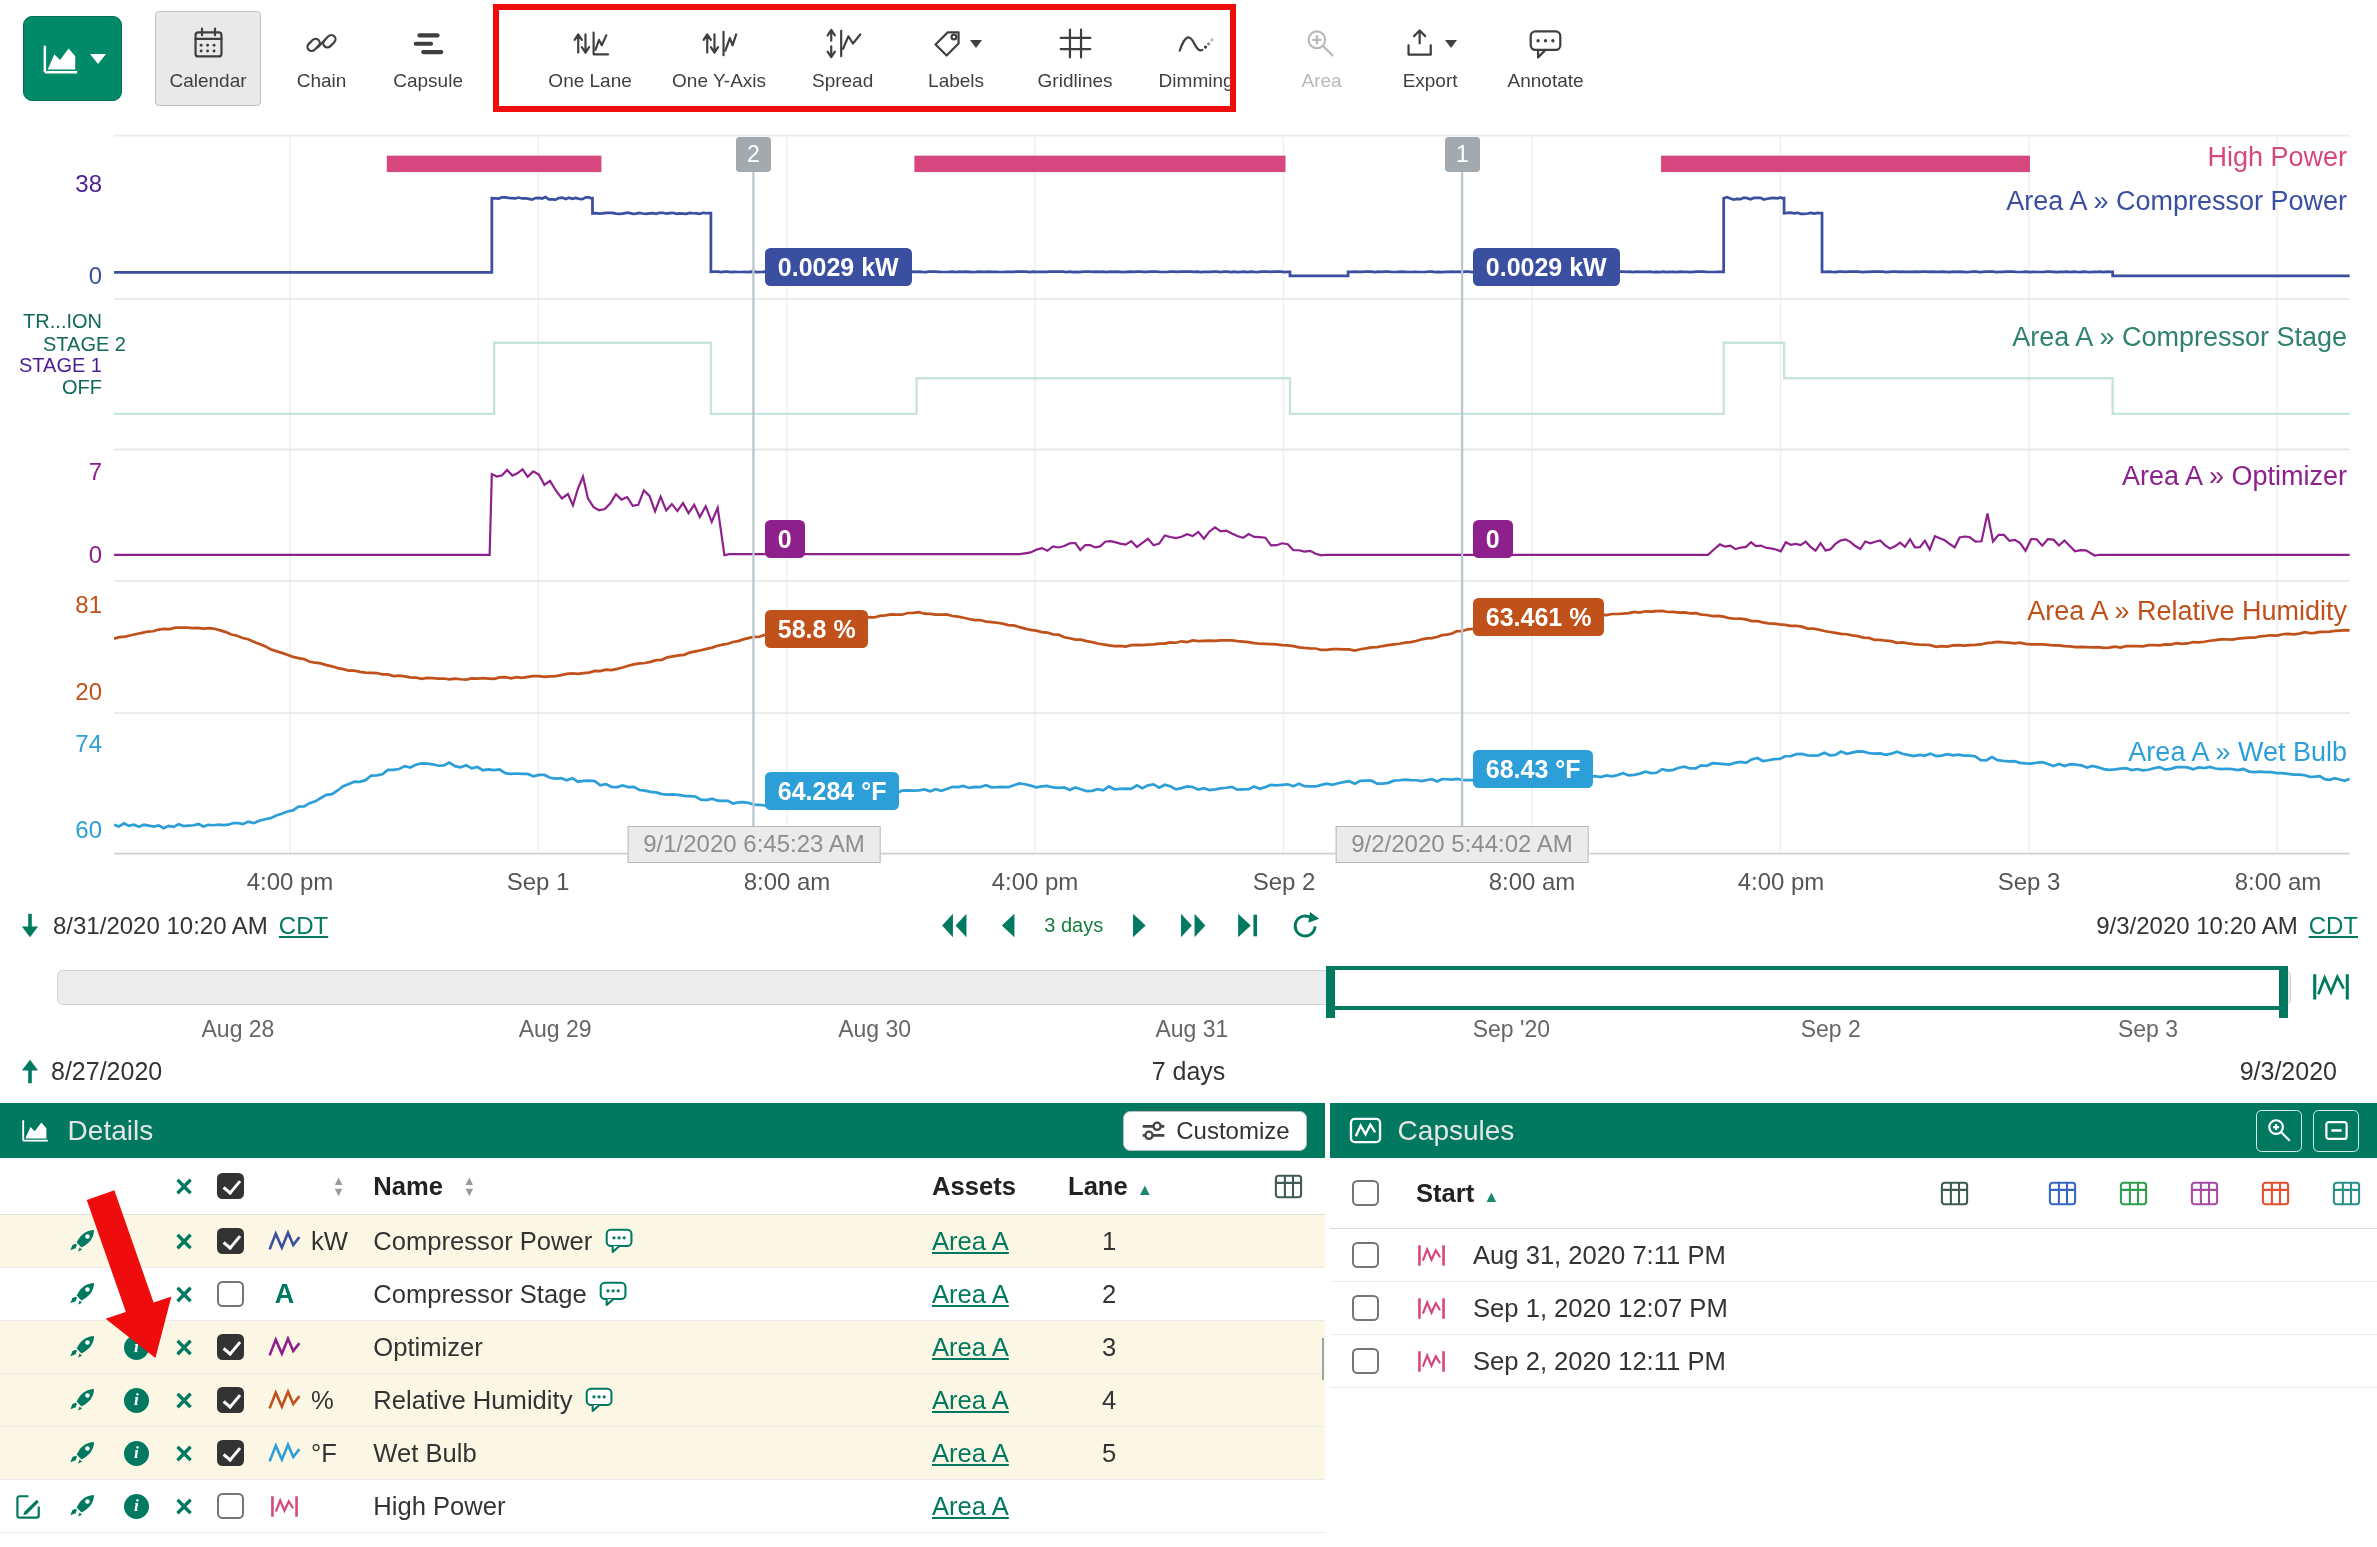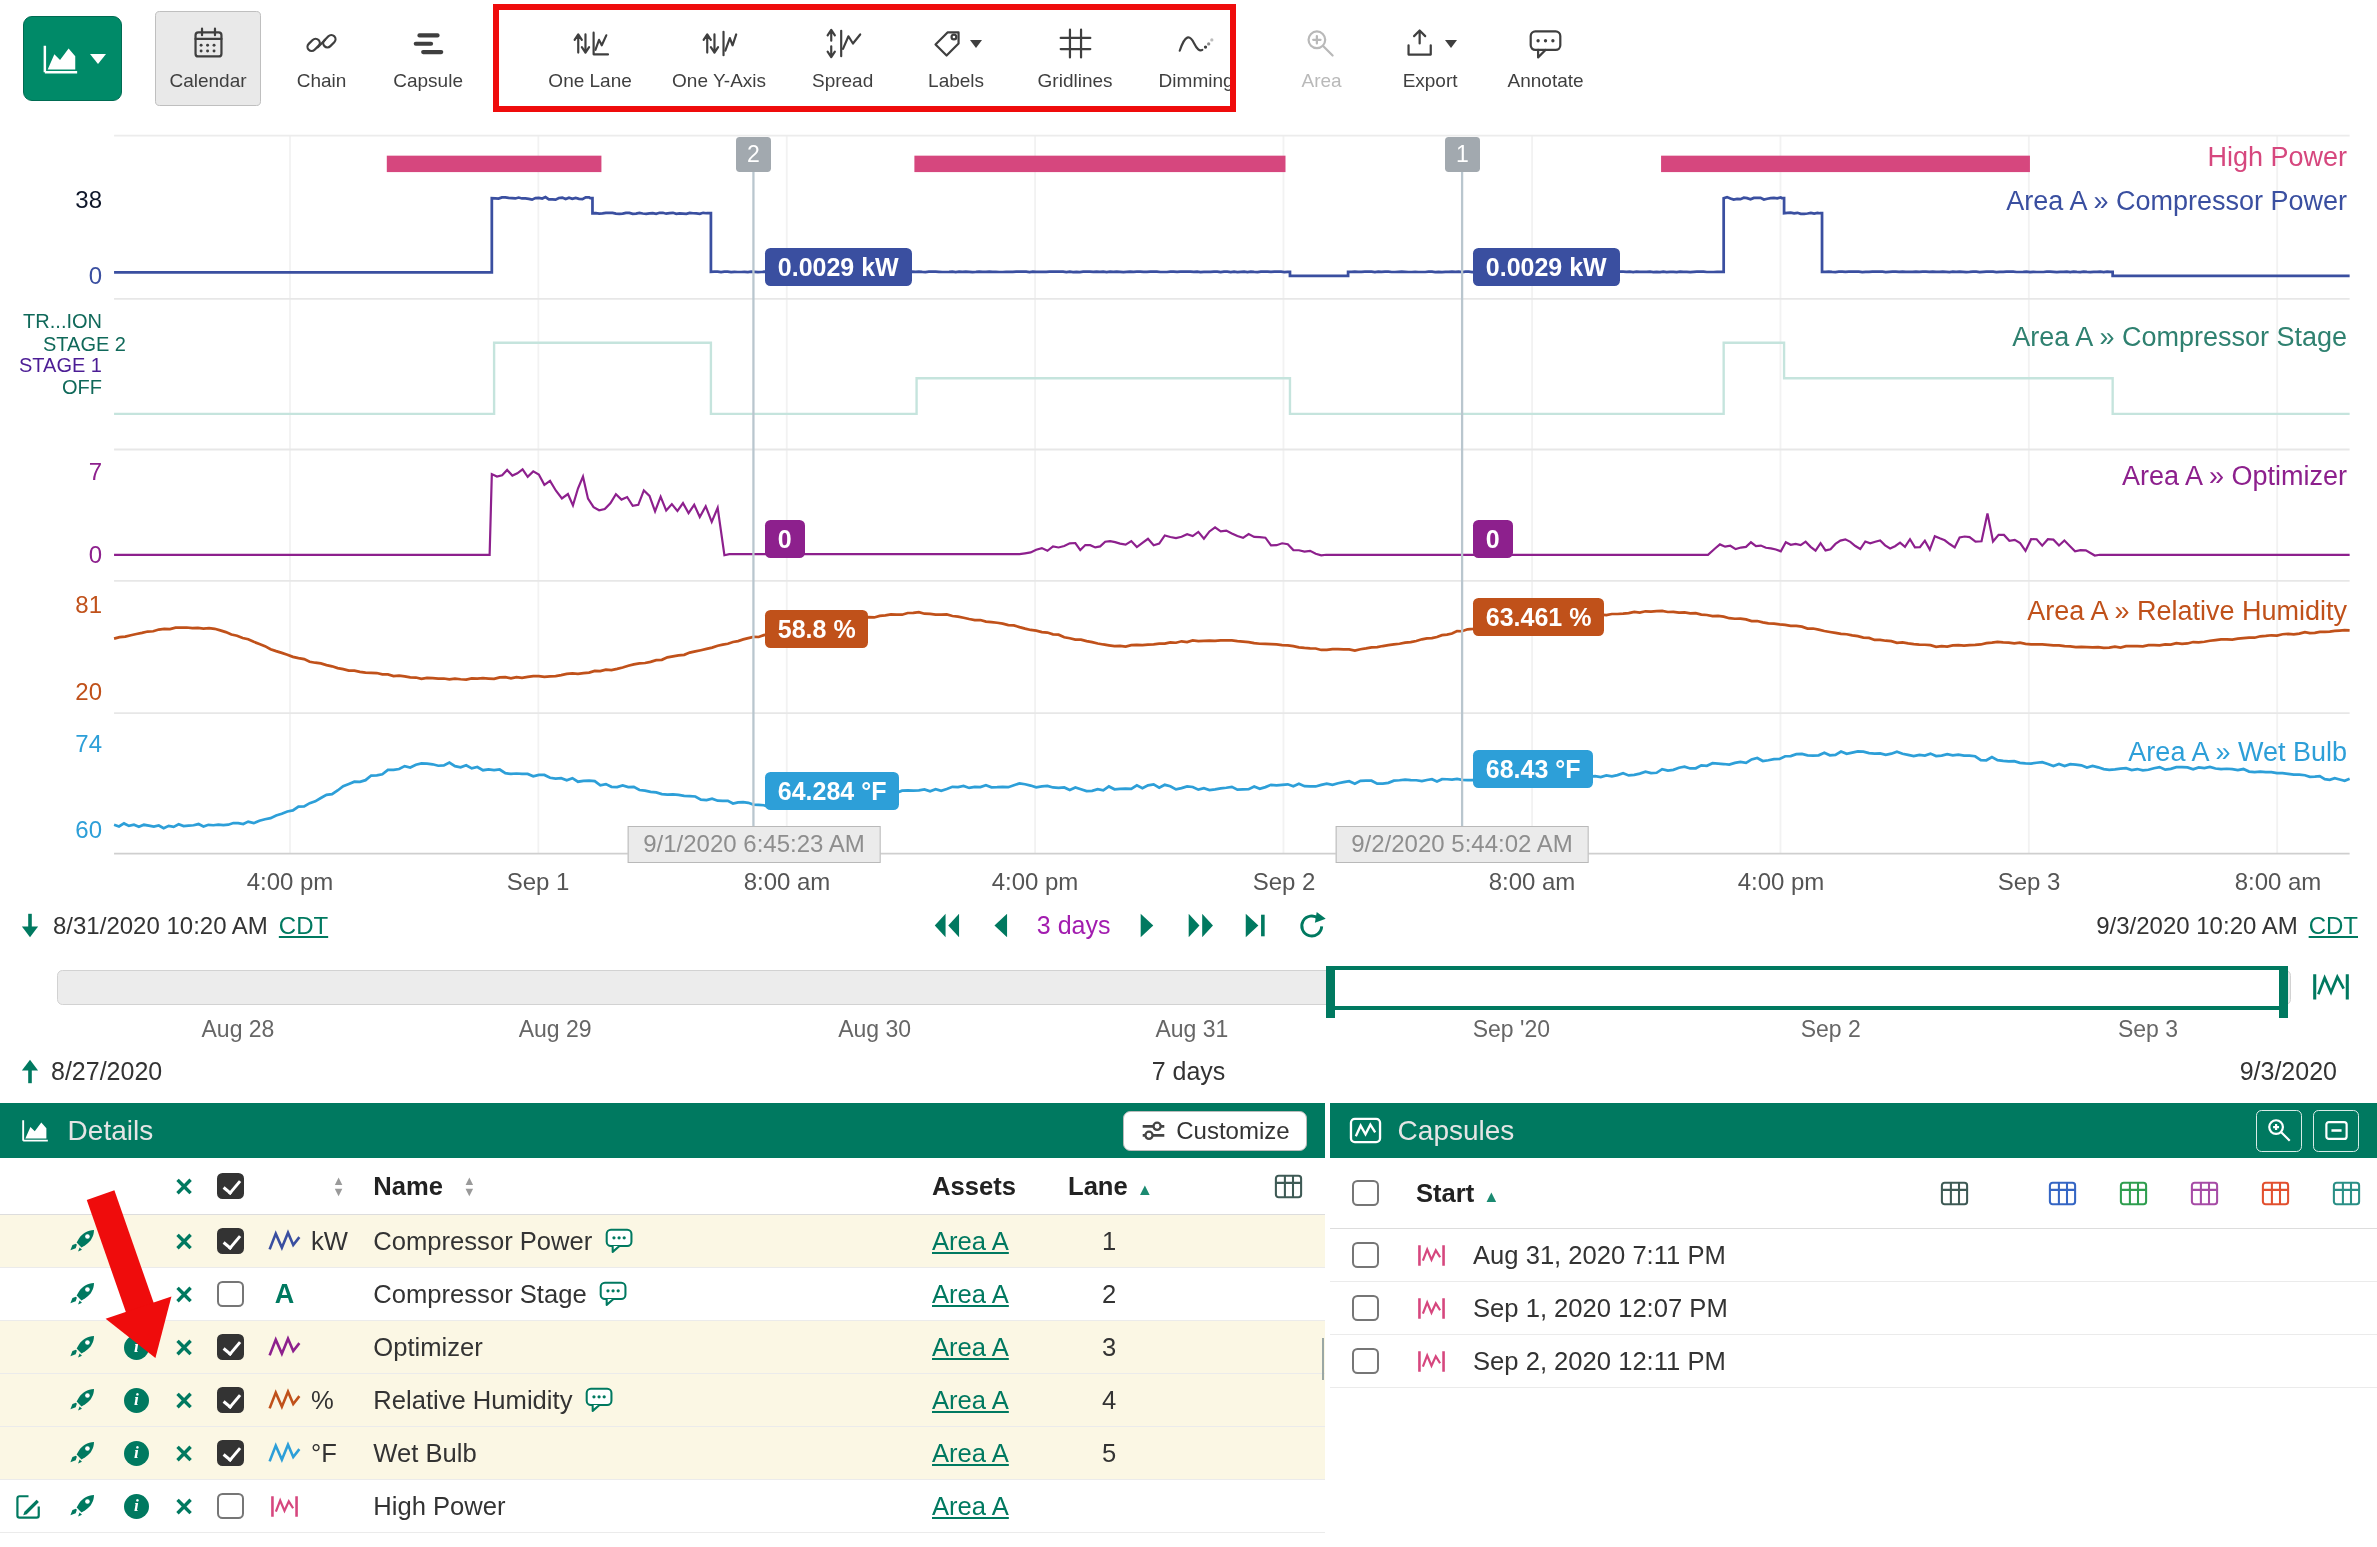--- a/index.html
+++ b/index.html
@@ -48,21 +48,21 @@
 
   
   #navrow{position:absolute;top:902px;left:0;width:2377px;height:47px;font-size:24px}
   .nav-left{position:absolute;left:18px;top:0;height:47px;display:flex;align-items:center;gap:11px}
   .nav-right{position:absolute;right:19px;top:0;height:47px;display:flex;align-items:center;gap:11px}
   .nav-center{position:absolute;left:1129px;top:0;height:47px;transform:translateX(-50%);
     display:flex;align-items:center;gap:27px}
   .navbtn{background:none;border:none;cursor:pointer;display:flex;align-items:center}
   .navbtn svg{display:block}
   .link{color:#007960;text-decoration:underline;cursor:pointer}
-  .range-label{color:#a21caf;font-size:25px}
+  .range-label{color:#15803d;font-size:20px}
 
   
   #ov-bar{position:absolute;left:57px;top:970px;width:2234px;height:35px;background:#ececec;
     border:0.9px solid #d2d2d2;border-radius:5.5px;cursor:pointer}
   #ov-sel{position:absolute;top:-4.6px;height:44px;background:#fff;border-top:4.6px solid #007960;
     border-bottom:4.6px solid #007960}
   .ov-handle{position:absolute;top:-3.7px;width:9px;height:51px;background:#007960}
   .ov-handle.left{left:0}.ov-handle.right{right:0}
   #ov-icon{position:absolute;left:2310px;top:967px}
   #ov-ticks{position:absolute;left:57px;top:1016px;width:2234px;height:33px}
@@ -299,21 +299,21 @@
         <rect x="1820.4" y="40" width="404.25" height="18" fill="#d6477e"></rect>
         <path d="M125.0 167.8 L125.0 167.8 L536.6 167.8 L536.6 167.8 L539.0 167.8 L539.0 86.6 L542.7 86.8 L546.4 87.1 L550.1 85.7 L553.7 85.8 L557.4 86.3 L561.1 86.6 L564.8 86.9 L568.4 85.9 L572.1 86.9 L575.8 86.9 L579.5 87.4 L583.1 88.2 L586.8 86.5 L590.5 86.3 L594.2 87.0 L597.8 85.4 L601.5 87.9 L605.2 87.8 L608.9 88.2 L612.5 86.4 L616.2 85.9 L619.9 87.6 L623.6 86.0 L627.2 87.3 L630.9 86.4 L634.6 87.4 L638.3 87.7 L641.9 85.7 L645.6 85.8 L646.9 86.6 L646.9 86.6 L649.3 86.6 L649.3 103.1 L653.0 103.0 L656.6 103.6 L660.3 103.2 L664.0 102.6 L667.7 102.6 L671.3 102.8 L675.0 103.6 L678.7 103.8 L682.4 103.6 L686.0 102.7 L689.7 102.8 L693.4 103.7 L697.1 103.6 L700.7 102.8 L704.4 103.4 L708.1 103.8 L711.8 103.2 L715.4 103.0 L719.1 103.7 L722.8 102.6 L726.5 102.6 L730.1 103.6 L733.8 103.0 L737.5 102.6 L741.2 103.8 L744.8 103.2 L748.5 103.5 L752.2 103.8 L755.9 102.8 L759.5 103.1 L763.2 103.3 L766.9 103.7 L770.6 102.6 L774.2 103.1 L776.7 103.1 L776.7 103.1 L779.1 103.1 L779.1 167.3 L782.8 167.1 L786.5 167.1 L790.2 167.5 L793.8 167.1 L797.5 167.1 L801.2 167.5 L804.9 167.4 L808.5 167.5 L812.2 167.5 L815.9 167.4 L819.6 167.5 L823.2 167.2 L826.9 167.3 L830.6 167.6 L834.3 167.5 L837.9 167.2 L841.6 167.4 L845.3 167.2 L849.0 167.1 L852.6 167.5 L856.3 167.4 L860.0 167.1 L863.7 167.3 L867.3 167.5 L871.0 167.3 L874.7 167.2 L878.4 167.2 L882.0 167.1 L885.7 167.5 L889.4 167.5 L893.1 167.1 L896.7 167.1 L900.4 167.3 L904.1 167.5 L907.8 167.4 L911.4 167.2 L915.1 167.5 L918.8 167.4 L922.5 167.1 L926.1 167.2 L929.8 167.3 L933.5 167.3 L937.2 167.1 L940.8 167.1 L944.5 167.1 L948.2 167.5 L951.9 167.2 L955.5 167.3 L959.2 167.4 L962.9 167.4 L966.6 167.4 L970.2 167.4 L973.9 167.2 L977.6 167.4 L981.3 167.3 L984.9 167.4 L988.6 167.3 L992.3 167.3 L996.0 167.4 L999.6 167.2 L1003.3 167.4 L1007.0 167.1 L1010.7 167.4 L1014.3 167.5 L1018.0 167.2 L1021.7 167.1 L1025.4 167.2 L1029.0 167.3 L1032.7 167.5 L1036.4 167.5 L1040.1 167.4 L1043.7 167.2 L1047.4 167.5 L1051.1 167.2 L1054.8 167.3 L1058.4 167.2 L1062.1 167.3 L1065.8 167.5 L1069.5 167.4 L1073.1 167.2 L1076.8 167.3 L1080.5 167.3 L1084.2 167.2 L1087.8 167.3 L1091.5 167.4 L1095.2 167.5 L1098.9 167.5 L1102.5 167.4 L1106.2 167.4 L1109.9 167.3 L1113.6 167.1 L1117.2 167.2 L1120.9 167.1 L1124.6 167.2 L1128.3 167.5 L1131.9 167.1 L1135.6 167.4 L1139.3 167.4 L1143.0 167.3 L1146.6 167.4 L1150.3 167.2 L1154.0 167.1 L1157.7 167.2 L1161.3 167.1 L1165.0 167.2 L1168.7 167.5 L1172.4 167.2 L1176.0 167.5 L1179.7 167.3 L1183.4 167.5 L1187.1 167.2 L1190.7 167.1 L1194.4 167.1 L1198.1 167.4 L1201.8 167.1 L1205.4 167.3 L1209.1 167.1 L1212.8 167.5 L1216.5 167.1 L1220.1 167.4 L1223.8 167.1 L1227.5 167.3 L1231.2 167.5 L1234.8 167.3 L1238.5 167.1 L1242.2 167.4 L1245.9 167.1 L1249.5 167.2 L1253.2 167.4 L1256.9 167.3 L1260.6 167.2 L1264.2 167.2 L1267.9 167.1 L1271.6 167.5 L1275.3 167.5 L1278.9 167.5 L1282.6 167.1 L1286.3 167.2 L1290.0 167.3 L1293.6 167.1 L1297.3 167.1 L1301.0 167.2 L1304.7 167.1 L1308.3 167.3 L1312.0 167.1 L1315.7 167.5 L1319.4 167.3 L1323.0 167.3 L1326.7 167.4 L1330.4 167.2 L1334.1 167.1 L1337.7 167.6 L1341.4 167.2 L1345.1 167.2 L1348.8 167.5 L1352.4 167.2 L1356.1 167.6 L1359.8 167.3 L1363.5 167.2 L1367.1 167.5 L1370.8 167.2 L1374.5 167.4 L1378.2 167.5 L1381.8 167.1 L1385.5 167.2 L1389.2 167.1 L1392.9 167.4 L1396.5 167.2 L1400.2 167.2 L1403.9 167.2 L1407.6 167.5 L1411.2 167.3 L1411.3 167.3 L1411.3 167.3 L1413.7 167.3 L1413.7 171.8 L1475.0 171.8 L1475.0 171.8 L1477.4 171.8 L1477.4 167.3 L1481.1 167.4 L1484.8 167.2 L1488.4 167.4 L1492.1 167.3 L1495.8 167.2 L1499.4 167.2 L1503.1 167.2 L1506.8 167.5 L1510.5 167.1 L1514.1 167.3 L1517.8 167.1 L1521.5 167.2 L1525.2 167.5 L1528.8 167.5 L1532.5 167.3 L1536.2 167.1 L1539.9 167.3 L1543.5 167.5 L1547.2 167.5 L1550.9 167.4 L1554.6 167.5 L1558.2 167.5 L1561.9 167.5 L1565.6 167.2 L1569.3 167.2 L1572.9 167.5 L1576.6 167.4 L1580.3 167.6 L1584.0 167.3 L1587.6 167.4 L1591.3 167.2 L1595.0 167.3 L1598.7 167.2 L1602.3 167.5 L1606.0 167.2 L1609.7 167.2 L1613.4 167.5 L1617.0 167.2 L1620.7 167.3 L1624.4 167.3 L1628.1 167.3 L1631.7 167.5 L1635.4 167.5 L1639.1 167.2 L1642.8 167.5 L1646.4 167.2 L1650.1 167.5 L1653.8 167.5 L1657.5 167.1 L1661.1 167.3 L1664.8 167.2 L1668.5 167.3 L1672.2 167.5 L1675.8 167.2 L1679.5 167.4 L1683.2 167.2 L1686.9 167.1 L1690.5 167.2 L1694.2 167.3 L1697.9 167.3 L1701.6 167.4 L1705.2 167.1 L1708.9 167.4 L1712.6 167.3 L1716.3 167.2 L1719.9 167.5 L1723.6 167.1 L1727.3 167.2 L1731.0 167.3 L1734.6 167.3 L1738.3 167.5 L1742.0 167.3 L1745.7 167.5 L1749.4 167.5 L1753.0 167.2 L1756.7 167.2 L1760.4 167.1 L1764.1 167.3 L1767.7 167.5 L1771.4 167.1 L1775.1 167.2 L1778.8 167.2 L1782.4 167.4 L1786.1 167.2 L1789.8 167.5 L1793.5 167.1 L1797.1 167.3 L1800.8 167.4 L1804.5 167.3 L1808.2 167.2 L1811.8 167.5 L1815.5 167.3 L1819.2 167.5 L1822.9 167.1 L1826.5 167.5 L1830.2 167.4 L1833.9 167.3 L1837.6 167.5 L1841.2 167.1 L1844.9 167.3 L1848.6 167.4 L1852.3 167.5 L1855.9 167.3 L1859.6 167.2 L1863.3 167.1 L1867.0 167.2 L1870.6 167.5 L1874.3 167.5 L1878.0 167.5 L1881.7 167.4 L1885.3 167.4 L1886.6 167.3 L1886.6 167.3 L1889.0 167.3 L1889.0 86.6 L1892.7 85.4 L1896.4 86.9 L1900.0 88.1 L1903.7 87.4 L1907.4 87.7 L1911.1 86.1 L1914.7 86.6 L1918.4 87.8 L1922.1 86.3 L1925.8 86.2 L1929.4 86.2 L1933.1 88.1 L1936.8 87.2 L1940.5 86.5 L1944.1 86.2 L1947.8 86.7 L1951.5 85.8 L1952.7 86.6 L1952.7 86.6 L1955.2 86.6 L1955.2 103.1 L1958.8 102.8 L1962.5 102.5 L1966.2 103.3 L1969.9 102.6 L1973.5 103.8 L1977.2 103.8 L1980.9 103.4 L1984.6 102.7 L1988.2 103.5 L1991.9 102.8 L1994.3 103.1 L1994.3 103.1 L1996.8 103.1 L1996.8 167.3 L2000.5 167.4 L2004.2 167.1 L2007.8 167.4 L2011.5 167.5 L2015.2 167.1 L2018.9 167.2 L2022.5 167.4 L2026.2 167.1 L2029.9 167.1 L2033.6 167.2 L2037.2 167.2 L2040.9 167.5 L2044.6 167.4 L2048.3 167.3 L2051.9 167.2 L2055.6 167.2 L2059.3 167.2 L2063.0 167.2 L2066.6 167.5 L2070.3 167.3 L2074.0 167.1 L2077.7 167.1 L2081.3 167.4 L2085.0 167.1 L2088.7 167.4 L2092.4 167.4 L2096.0 167.3 L2099.7 167.1 L2103.4 167.3 L2107.1 167.1 L2110.7 167.1 L2114.4 167.4 L2118.1 167.1 L2121.8 167.4 L2125.4 167.3 L2129.1 167.2 L2132.8 167.3 L2136.5 167.5 L2140.1 167.2 L2143.8 167.3 L2147.5 167.1 L2151.2 167.3 L2154.8 167.5 L2158.5 167.4 L2162.2 167.2 L2165.9 167.2 L2169.5 167.5 L2173.2 167.3 L2176.9 167.2 L2180.6 167.1 L2184.2 167.2 L2187.9 167.5 L2191.6 167.4 L2195.3 167.4 L2198.9 167.2 L2202.6 167.2 L2206.3 167.2 L2210.0 167.5 L2213.6 167.5 L2217.3 167.4 L2221.0 167.2 L2224.7 167.6 L2228.3 167.4 L2232.0 167.5 L2235.7 167.5 L2239.4 167.5 L2243.0 167.2 L2246.7 167.1 L2250.4 167.3 L2254.1 167.5 L2257.7 167.3 L2261.4 167.3 L2265.1 167.2 L2268.8 167.5 L2272.4 167.2 L2276.1 167.4 L2279.8 167.5 L2283.5 167.1 L2287.1 167.4 L2290.8 167.5 L2294.5 167.3 L2298.2 167.4 L2301.8 167.2 L2305.5 167.5 L2309.2 167.1 L2312.8 167.3 L2312.8 167.3 L2315.3 167.3 L2315.3 171.8 L2575.0 171.8 L2575.0 171.8 L2575.0 171.8" fill="none" stroke="#3a4fa0" stroke-width="3"></path>
         <path d="M125.0 323.0 L125.0 323.0 L539.0 323.0 L539.0 323.0 L541.5 323.0 L541.5 245.0 L776.7 245.0 L776.7 245.0 L779.1 245.0 L779.1 323.0 L1002.1 323.0 L1002.1 323.0 L1004.5 323.0 L1004.5 284.0 L1411.3 284.0 L1411.3 284.0 L1413.7 284.0 L1413.7 323.0 L1886.6 323.0 L1886.6 323.0 L1889.0 323.0 L1889.0 245.0 L1952.7 245.0 L1952.7 245.0 L1955.2 245.0 L1955.2 284.0 L2312.8 284.0 L2312.8 284.0 L2315.3 284.0 L2315.3 323.0 L2575.0 323.0 L2575.0 323.0 L2575.0 323.0" fill="none" stroke="#c5e4dd" stroke-width="2.6"></path>
         <path d="M125.0 477.4 L130.4 477.4 L135.8 477.4 L141.2 477.4 L146.7 477.4 L152.1 477.4 L157.5 477.4 L162.9 477.4 L168.3 477.4 L173.7 477.4 L179.2 477.4 L184.6 477.4 L190.0 477.4 L195.4 477.4 L200.8 477.4 L206.2 477.4 L211.7 477.4 L217.1 477.4 L222.5 477.4 L227.9 477.4 L233.3 477.4 L238.7 477.4 L244.1 477.4 L249.6 477.4 L255.0 477.4 L260.4 477.4 L265.8 477.4 L271.2 477.4 L276.6 477.4 L282.1 477.4 L287.5 477.4 L292.9 477.4 L298.3 477.4 L303.7 477.4 L309.1 477.4 L314.6 477.4 L320.0 477.4 L325.4 477.4 L330.8 477.4 L336.2 477.4 L341.6 477.4 L347.0 477.4 L352.5 477.4 L357.9 477.4 L363.3 477.4 L368.7 477.4 L374.1 477.4 L379.5 477.4 L385.0 477.4 L390.4 477.4 L395.8 477.4 L401.2 477.4 L406.6 477.4 L412.0 477.4 L417.5 477.4 L422.9 477.4 L428.3 477.4 L433.7 477.4 L439.1 477.4 L444.5 477.4 L449.9 477.4 L455.4 477.4 L460.8 477.4 L466.2 477.4 L471.6 477.4 L477.0 477.4 L482.4 477.4 L487.9 477.4 L493.3 477.4 L498.7 477.4 L504.1 477.4 L509.5 477.4 L514.9 477.4 L520.4 477.4 L525.8 477.4 L531.2 477.4 L536.6 477.4 L539.0 389.0 L544.6 391.7 L550.3 390.2 L555.8 384.4 L561.5 390.6 L567.0 388.1 L572.7 383.8 L578.3 392.0 L584.4 386.0 L590.5 389.4 L596.6 400.8 L602.8 396.4 L609.3 407.2 L615.8 415.6 L622.4 410.8 L627.9 423.3 L633.4 404.8 L638.9 391.8 L644.4 415.9 L650.5 425.2 L656.6 428.6 L662.8 427.3 L668.9 420.9 L675.0 411.0 L681.1 416.9 L687.3 414.1 L693.4 423.8 L699.5 422.7 L705.6 406.9 L711.8 412.8 L717.9 429.8 L724.0 413.7 L730.1 428.9 L736.3 421.9 L742.4 429.4 L748.5 420.8 L754.6 431.7 L760.8 422.6 L766.9 436.0 L773.4 424.2 L780.0 441.3 L786.5 425.9 L793.9 477.9 L799.2 476.7 L804.6 476.7 L810.0 476.7 L815.4 476.7 L820.8 476.7 L826.2 476.7 L831.6 476.7 L837.0 476.7 L842.4 476.7 L847.8 476.7 L853.1 476.7 L858.5 476.7 L863.9 476.7 L869.3 476.7 L874.7 476.7 L880.1 476.7 L885.5 476.7 L890.9 476.7 L896.3 476.7 L901.6 476.7 L907.0 476.7 L912.4 476.7 L917.8 476.7 L923.2 476.7 L928.6 476.7 L934.0 476.7 L939.4 476.7 L944.8 476.7 L950.2 476.7 L955.5 476.7 L960.9 476.7 L966.3 476.7 L971.7 476.7 L977.1 476.7 L982.5 476.7 L987.9 476.7 L993.3 476.7 L998.7 476.7 L1004.1 476.7 L1009.5 476.7 L1014.8 476.7 L1020.2 476.7 L1025.6 476.7 L1031.0 476.7 L1036.4 476.7 L1041.8 476.7 L1047.2 476.7 L1052.6 476.7 L1058.0 476.7 L1063.3 476.7 L1068.7 476.7 L1074.1 476.7 L1079.5 476.7 L1084.9 476.7 L1090.3 476.7 L1095.7 476.7 L1101.1 476.7 L1106.5 476.7 L1111.9 476.7 L1117.3 476.7 L1123.4 475.8 L1129.5 474.8 L1135.6 471.8 L1141.8 470.1 L1147.9 473.0 L1154.0 468.3 L1160.1 469.4 L1166.3 467.7 L1172.4 464.9 L1178.5 464.5 L1183.9 472.2 L1189.4 466.7 L1194.8 466.9 L1200.3 469.3 L1205.7 468.2 L1211.2 463.1 L1216.6 462.4 L1222.1 463.5 L1227.5 465.1 L1233.6 466.2 L1239.8 462.4 L1245.9 469.0 L1252.0 464.4 L1258.1 459.9 L1264.3 466.9 L1270.4 465.2 L1276.5 456.2 L1282.6 457.9 L1288.8 459.1 L1294.9 457.6 L1301.0 454.8 L1307.1 456.9 L1313.3 452.3 L1319.4 459.7 L1325.5 451.8 L1331.6 447.3 L1337.8 451.8 L1343.9 450.9 L1350.0 454.0 L1356.1 456.9 L1362.3 458.8 L1368.4 454.6 L1374.5 457.8 L1380.6 458.0 L1386.8 458.7 L1392.9 467.0 L1399.0 466.9 L1405.1 464.8 L1411.3 465.9 L1417.4 472.3 L1423.5 472.4 L1429.6 474.0 L1435.8 473.1 L1441.9 476.3 L1448.0 478.1 L1453.4 477.4 L1458.9 477.4 L1464.3 477.4 L1469.7 477.4 L1475.2 477.4 L1480.6 477.4 L1486.0 477.4 L1491.5 477.4 L1496.9 477.4 L1502.3 477.4 L1507.8 477.4 L1513.2 477.4 L1518.6 477.4 L1524.1 477.4 L1529.5 477.4 L1534.9 477.4 L1540.4 477.4 L1545.8 477.4 L1551.2 477.4 L1556.7 477.4 L1562.1 477.4 L1567.5 477.4 L1573.0 477.4 L1578.4 477.4 L1583.8 477.4 L1589.3 477.4 L1594.7 477.4 L1600.2 477.4 L1605.6 477.4 L1611.0 477.4 L1616.5 477.4 L1621.9 477.4 L1627.3 477.4 L1632.8 477.4 L1638.2 477.4 L1643.6 477.4 L1649.1 477.4 L1654.5 477.4 L1659.9 477.4 L1665.4 477.4 L1670.8 477.4 L1676.2 477.4 L1681.7 477.4 L1687.1 477.4 L1692.5 477.4 L1698.0 477.4 L1703.4 477.4 L1708.8 477.4 L1714.3 477.4 L1719.7 477.4 L1725.1 477.4 L1730.6 477.4 L1736.0 477.4 L1741.4 477.4 L1746.9 477.4 L1752.3 477.4 L1757.7 477.4 L1763.2 477.4 L1768.6 477.4 L1774.0 477.4 L1779.5 477.4 L1784.9 477.4 L1790.3 477.4 L1795.8 477.4 L1801.2 477.4 L1806.6 477.4 L1812.1 477.4 L1817.5 477.4 L1822.9 477.4 L1828.4 477.4 L1833.8 477.4 L1839.2 477.4 L1844.7 477.4 L1850.1 477.4 L1855.5 477.4 L1861.0 477.4 L1866.4 477.4 L1871.8 477.4 L1879.2 470.8 L1884.9 466.0 L1890.6 468.5 L1896.3 467.5 L1902.1 471.2 L1907.8 469.5 L1913.5 468.7 L1918.9 463.7 L1924.4 467.9 L1929.8 467.3 L1935.3 469.7 L1940.7 470.4 L1946.2 471.6 L1951.6 473.6 L1957.1 463.7 L1962.5 466.5 L1967.9 465.5 L1973.4 466.8 L1978.8 463.0 L1984.3 468.7 L1989.7 472.9 L1995.2 464.6 L2000.6 472.6 L2006.1 471.3 L2011.5 465.5 L2016.9 461.9 L2022.4 460.5 L2027.8 463.2 L2033.3 467.8 L2038.7 471.1 L2044.2 462.8 L2049.6 464.8 L2055.1 463.1 L2060.5 461.8 L2065.9 467.1 L2071.4 470.5 L2076.8 468.0 L2082.3 464.1 L2087.7 468.6 L2093.2 460.3 L2098.6 469.2 L2104.1 469.1 L2109.5 461.9 L2114.9 471.7 L2120.4 457.0 L2125.8 459.4 L2131.3 461.5 L2136.7 465.6 L2142.2 469.4 L2147.6 458.5 L2153.1 457.4 L2158.5 458.1 L2165.0 463.0 L2171.6 462.6 L2178.1 432.0 L2184.2 462.9 L2190.3 455.6 L2196.2 455.6 L2202.1 462.0 L2208.0 461.0 L2213.9 464.6 L2219.8 473.1 L2225.9 460.3 L2232.0 460.4 L2238.1 467.4 L2244.3 460.3 L2250.4 460.8 L2256.5 467.2 L2262.4 461.8 L2268.3 467.7 L2274.1 473.5 L2280.0 472.4 L2285.9 472.5 L2295.7 478.2 L2301.2 477.4 L2306.7 477.4 L2312.1 477.4 L2317.6 477.4 L2323.1 477.4 L2328.6 477.4 L2334.0 477.4 L2339.5 477.4 L2345.0 477.4 L2350.5 477.4 L2355.9 477.4 L2361.4 477.4 L2366.9 477.4 L2372.4 477.4 L2377.8 477.4 L2383.3 477.4 L2388.8 477.4 L2394.3 477.4 L2399.8 477.4 L2405.2 477.4 L2410.7 477.4 L2416.2 477.4 L2421.7 477.4 L2427.1 477.4 L2432.6 477.4 L2438.1 477.4 L2443.6 477.4 L2449.0 477.4 L2454.5 477.4 L2460.0 477.4 L2465.5 477.4 L2470.9 477.4 L2476.4 477.4 L2481.9 477.4 L2487.4 477.4 L2492.9 477.4 L2498.3 477.4 L2503.8 477.4 L2509.3 477.4 L2514.8 477.4 L2520.2 477.4 L2525.7 477.4 L2531.2 477.4 L2536.7 477.4 L2542.1 477.4 L2547.6 477.4 L2553.1 477.4 L2558.6 477.4 L2564.0 477.4 L2569.5 477.4 L2575.0 477.4" fill="none" stroke="#8d208d" stroke-width="2.4"></path>
         <path d="M125.0 569.2 L131.1 567.7 L137.3 567.1 L143.4 565.6 L149.5 564.2 L155.6 563.0 L161.8 561.5 L167.9 561.2 L174.0 559.3 L180.1 558.7 L186.3 558.8 L192.4 557.2 L198.5 557.3 L204.6 557.1 L210.8 557.8 L216.9 557.6 L223.0 558.2 L229.1 557.8 L235.3 558.5 L241.4 560.2 L247.5 562.1 L253.6 564.8 L259.8 566.1 L265.9 568.6 L272.0 570.0 L278.1 572.8 L284.3 575.1 L290.4 577.5 L296.5 580.9 L302.6 583.0 L308.8 584.9 L314.9 586.9 L321.0 589.3 L327.1 590.6 L333.3 591.7 L339.4 594.6 L345.5 595.7 L351.6 596.5 L357.8 598.3 L363.9 599.6 L370.0 601.6 L376.1 602.7 L382.3 604.3 L388.4 604.4 L394.5 605.7 L400.6 606.5 L406.8 606.7 L412.9 607.0 L419.0 608.5 L425.1 608.5 L431.3 610.3 L437.4 609.8 L443.5 610.6 L449.6 611.8 L455.8 611.9 L461.9 613.4 L468.0 612.2 L474.1 612.6 L480.3 613.0 L486.4 613.0 L492.5 613.9 L498.6 613.2 L504.8 613.8 L510.9 614.2 L517.0 612.9 L523.1 613.2 L529.3 612.5 L535.4 613.0 L541.5 613.4 L547.6 611.7 L553.8 611.6 L559.9 612.7 L566.0 611.4 L572.1 612.2 L578.3 611.3 L584.4 610.3 L590.5 610.4 L596.6 611.1 L602.8 610.6 L608.9 610.4 L615.0 609.3 L621.1 607.9 L627.3 607.4 L633.4 608.0 L639.5 607.2 L645.6 606.6 L651.8 604.7 L657.9 604.9 L664.0 603.2 L670.1 603.7 L676.3 602.4 L682.4 600.9 L688.5 599.0 L694.6 597.5 L700.8 596.4 L706.9 596.0 L713.0 594.8 L719.1 592.9 L725.3 592.5 L731.4 589.8 L737.5 588.7 L743.6 587.6 L749.8 587.1 L755.9 584.6 L762.0 583.3 L768.1 582.0 L774.3 580.6 L780.4 579.1 L786.5 577.1 L792.1 575.9 L797.7 574.9 L803.3 573.0 L808.9 572.0 L814.5 570.1 L820.1 568.7 L825.7 567.4 L831.4 567.5 L837.1 565.5 L842.9 564.5 L848.6 563.8 L854.3 562.3 L860.0 561.3 L866.1 560.9 L872.3 559.2 L878.4 557.7 L884.5 556.6 L890.6 556.7 L896.8 555.7 L902.9 554.4 L909.0 552.8 L915.1 552.4 L921.3 551.1 L927.4 549.3 L933.5 549.0 L939.6 548.4 L945.8 547.3 L951.9 545.8 L958.0 546.1 L964.1 544.4 L970.3 543.8 L976.4 542.8 L982.5 543.0 L988.6 543.1 L994.8 541.2 L1000.9 541.0 L1007.0 540.2 L1013.1 542.0 L1019.3 542.2 L1025.4 542.9 L1031.5 543.0 L1037.6 542.8 L1043.8 544.5 L1049.9 545.1 L1056.0 546.4 L1062.1 547.8 L1068.3 548.9 L1074.4 548.9 L1080.5 550.7 L1086.6 551.1 L1092.8 551.9 L1098.9 552.8 L1105.0 554.4 L1111.1 554.8 L1117.3 556.7 L1123.4 558.4 L1129.5 559.8 L1135.6 560.5 L1141.8 562.1 L1147.9 562.6 L1154.0 564.6 L1160.1 565.0 L1166.3 567.8 L1172.4 568.9 L1178.5 570.3 L1184.6 570.4 L1190.8 572.1 L1196.9 573.2 L1203.0 574.6 L1209.1 575.7 L1215.3 576.6 L1221.4 577.6 L1227.5 577.3 L1233.6 578.0 L1239.8 576.5 L1245.9 576.1 L1252.0 576.4 L1258.1 575.9 L1264.3 575.5 L1270.4 574.7 L1276.5 574.8 L1282.6 573.4 L1288.8 573.8 L1294.9 572.2 L1301.0 573.0 L1307.1 571.3 L1313.3 572.0 L1319.4 571.7 L1325.5 571.6 L1331.6 571.7 L1337.8 571.3 L1343.9 571.2 L1350.0 571.3 L1356.1 572.1 L1362.3 572.6 L1368.4 573.1 L1374.5 574.3 L1380.6 574.9 L1386.8 575.0 L1392.9 575.2 L1399.0 575.6 L1405.1 576.3 L1411.3 576.8 L1417.4 577.5 L1423.5 578.9 L1429.6 579.5 L1435.8 579.9 L1441.9 580.1 L1448.0 581.7 L1454.1 581.7 L1460.3 580.8 L1466.4 580.7 L1472.5 581.1 L1478.6 581.1 L1484.8 582.5 L1490.9 580.9 L1497.0 580.0 L1503.1 578.9 L1509.3 578.6 L1515.4 577.4 L1521.5 576.5 L1527.6 575.7 L1533.8 574.9 L1539.9 573.6 L1546.0 573.2 L1552.1 571.9 L1558.3 570.0 L1563.8 569.1 L1569.3 568.8 L1574.8 567.5 L1580.3 565.5 L1585.8 564.8 L1591.3 563.7 L1596.8 561.0 L1602.3 561.2 L1608.3 559.1 L1614.3 558.7 L1620.2 557.9 L1626.2 558.0 L1632.1 557.1 L1638.0 556.3 L1644.0 555.2 L1650.1 553.8 L1656.3 554.2 L1662.4 552.8 L1668.5 553.4 L1674.6 552.5 L1680.8 552.4 L1686.9 551.4 L1693.0 549.9 L1699.1 549.5 L1705.3 548.9 L1711.4 548.0 L1717.5 546.8 L1723.6 546.1 L1729.8 546.4 L1735.9 545.1 L1742.0 545.0 L1748.1 543.5 L1754.3 542.9 L1760.4 543.4 L1766.5 542.3 L1772.6 542.3 L1778.8 541.9 L1784.9 541.3 L1791.0 539.9 L1797.1 540.8 L1803.3 539.3 L1809.4 539.8 L1815.5 539.1 L1821.6 538.9 L1827.8 540.1 L1833.9 539.9 L1840.0 540.8 L1846.1 540.5 L1852.3 541.7 L1858.4 541.3 L1864.5 542.9 L1870.6 543.4 L1876.8 544.6 L1882.9 544.4 L1889.0 545.2 L1895.1 546.9 L1901.3 547.5 L1907.4 547.4 L1913.5 548.2 L1919.6 550.1 L1925.8 550.0 L1931.9 551.4 L1938.0 552.6 L1944.1 552.8 L1950.3 553.7 L1956.4 554.3 L1962.5 555.4 L1968.6 555.3 L1974.8 556.1 L1980.9 558.3 L1987.0 558.2 L1993.1 559.4 L1999.3 560.9 L2005.4 562.0 L2011.5 563.0 L2017.6 564.0 L2023.8 564.5 L2029.9 565.7 L2036.0 566.6 L2042.1 568.1 L2048.3 568.5 L2054.4 570.7 L2060.5 570.7 L2066.6 571.6 L2072.8 572.1 L2078.9 573.9 L2085.0 573.3 L2091.1 574.5 L2097.3 575.4 L2103.4 575.9 L2109.5 576.0 L2115.6 576.5 L2121.8 578.3 L2127.9 577.4 L2134.0 578.0 L2140.1 576.7 L2146.3 576.5 L2152.4 576.9 L2158.5 576.5 L2164.6 576.2 L2170.8 575.7 L2176.9 574.3 L2183.0 573.7 L2189.1 572.9 L2195.3 573.5 L2201.4 573.6 L2207.5 574.4 L2213.6 573.8 L2219.8 575.1 L2225.9 575.5 L2232.0 575.7 L2238.1 575.6 L2244.3 576.1 L2250.4 576.8 L2256.5 576.6 L2262.6 577.6 L2268.8 577.8 L2274.9 578.5 L2281.0 578.2 L2287.1 578.5 L2293.3 578.8 L2299.4 578.6 L2305.5 579.4 L2311.6 579.1 L2317.8 578.0 L2323.9 579.0 L2330.0 577.6 L2336.1 577.4 L2342.3 577.6 L2348.4 577.7 L2354.5 576.4 L2360.6 576.5 L2366.8 576.7 L2372.9 575.5 L2379.0 575.9 L2385.1 574.2 L2391.3 575.0 L2397.4 574.6 L2403.5 573.0 L2409.6 573.5 L2415.8 572.7 L2421.9 571.6 L2428.0 570.9 L2434.1 570.2 L2440.3 570.1 L2446.4 570.4 L2452.5 569.4 L2458.6 568.8 L2464.8 568.1 L2470.9 568.3 L2477.0 566.7 L2483.1 566.3 L2489.3 565.6 L2495.4 565.9 L2501.5 564.5 L2507.6 564.1 L2513.8 564.6 L2519.9 563.8 L2526.0 562.2 L2531.4 563.2 L2536.9 563.0 L2542.3 561.8 L2547.8 561.8 L2553.2 561.5 L2558.7 560.9 L2564.1 560.5 L2569.6 560.1 L2575.0 560.3" fill="none" stroke="#c0511a" stroke-width="3"></path>
         <path d="M125.0 773.3 L130.4 775.1 L135.9 771.8 L141.3 774.5 L146.8 773.2 L152.2 775.4 L157.7 773.3 L163.1 774.3 L168.6 775.3 L174.0 774.1 L179.4 777.1 L184.9 774.5 L190.3 775.6 L195.8 772.8 L201.2 774.8 L206.7 774.3 L212.1 773.8 L217.6 772.5 L223.0 775.2 L228.4 773.3 L233.9 773.8 L239.3 773.1 L244.8 773.7 L250.2 773.2 L255.7 771.4 L261.1 771.4 L266.6 772.5 L272.0 769.8 L278.1 771.5 L284.3 768.9 L290.4 767.2 L296.5 766.0 L302.6 763.1 L308.8 761.2 L314.9 758.7 L321.0 757.6 L327.1 753.4 L333.3 753.1 L339.4 749.6 L345.5 747.6 L351.6 744.0 L357.8 740.5 L363.9 739.7 L370.0 735.7 L376.1 731.1 L382.3 728.6 L388.4 726.0 L394.5 726.2 L400.6 724.4 L406.8 719.3 L412.9 719.1 L419.0 717.9 L425.1 713.2 L431.3 713.2 L437.4 712.2 L443.5 709.0 L449.6 710.5 L455.8 707.5 L461.9 706.0 L468.0 706.2 L474.1 707.0 L480.3 708.6 L486.4 708.3 L492.5 705.1 L498.6 709.1 L504.8 710.4 L510.9 708.0 L517.0 711.5 L523.1 710.0 L529.3 713.5 L535.4 712.6 L541.5 713.5 L547.6 712.7 L553.8 716.8 L559.9 717.5 L566.0 717.1 L572.1 717.5 L578.3 717.5 L584.4 720.1 L590.5 718.6 L596.6 718.7 L602.8 721.8 L608.9 722.6 L615.0 722.2 L621.1 724.5 L627.3 722.2 L633.4 726.1 L639.5 725.1 L645.6 724.8 L651.8 725.5 L657.9 730.1 L664.0 728.7 L670.1 731.7 L676.3 731.9 L682.4 730.1 L688.5 732.0 L694.6 731.8 L700.8 735.2 L706.9 735.9 L713.0 737.3 L719.1 737.8 L725.3 739.6 L731.4 740.2 L737.5 739.9 L743.6 740.5 L749.8 741.6 L755.9 741.8 L762.0 742.3 L768.1 745.7 L774.3 746.2 L780.4 744.6 L786.5 746.9 L792.1 747.1 L797.7 747.0 L803.3 750.0 L808.9 748.7 L814.5 748.5 L820.1 749.2 L825.7 751.1 L831.4 751.5 L837.1 751.9 L842.9 753.9 L848.6 751.1 L854.3 754.3 L860.0 754.3 L866.1 753.0 L872.3 754.5 L878.4 753.2 L884.5 751.5 L890.6 750.8 L896.8 750.5 L902.9 748.4 L909.0 748.6 L915.1 750.1 L921.3 748.7 L927.4 745.3 L933.5 744.6 L939.6 746.0 L945.8 744.4 L951.9 740.8 L958.0 741.7 L964.1 740.8 L970.3 738.7 L976.4 737.8 L982.5 738.2 L988.6 735.9 L994.8 735.5 L1000.9 735.9 L1007.0 735.6 L1013.1 734.5 L1019.3 736.6 L1025.4 734.4 L1031.5 736.1 L1037.6 734.1 L1043.8 731.7 L1049.9 732.0 L1056.0 730.8 L1062.1 732.9 L1068.3 731.8 L1074.4 732.0 L1080.5 729.9 L1086.6 732.2 L1092.8 732.1 L1098.9 731.8 L1105.0 732.1 L1111.1 729.9 L1117.3 728.0 L1123.4 728.9 L1129.5 730.3 L1135.6 732.2 L1141.8 731.3 L1147.9 730.6 L1154.0 732.4 L1160.1 732.9 L1166.3 732.4 L1172.4 735.2 L1178.5 732.5 L1184.6 734.4 L1190.8 736.3 L1196.9 736.2 L1203.0 734.3 L1209.1 735.6 L1215.3 731.3 L1221.4 734.4 L1227.5 733.9 L1233.6 733.6 L1239.8 733.9 L1245.9 730.1 L1252.0 733.3 L1258.1 730.1 L1264.3 729.0 L1270.4 732.7 L1276.5 729.5 L1282.6 731.1 L1288.8 734.5 L1294.9 733.1 L1301.0 731.2 L1307.1 731.9 L1313.3 734.8 L1319.4 733.3 L1325.5 735.2 L1331.6 734.4 L1337.8 733.3 L1343.9 732.7 L1350.0 731.7 L1356.1 734.8 L1362.3 734.4 L1368.4 734.3 L1374.5 731.3 L1380.6 733.9 L1386.8 732.0 L1392.9 729.5 L1399.0 730.2 L1405.1 729.5 L1411.3 728.9 L1417.4 731.0 L1423.5 728.4 L1429.6 731.0 L1435.8 731.2 L1441.9 731.3 L1448.0 729.6 L1454.1 728.2 L1460.3 729.4 L1466.4 727.8 L1472.5 726.6 L1478.6 725.5 L1484.8 728.2 L1490.9 725.1 L1497.0 725.0 L1503.1 725.0 L1509.3 728.2 L1515.4 728.1 L1521.5 727.3 L1527.6 725.0 L1533.8 724.5 L1539.9 723.8 L1546.0 724.3 L1552.1 724.5 L1558.3 725.4 L1563.8 724.2 L1569.3 723.4 L1574.8 725.9 L1580.3 723.3 L1585.8 723.4 L1591.3 723.7 L1596.8 722.9 L1602.3 724.0 L1608.3 724.3 L1614.3 724.4 L1620.2 720.8 L1626.2 721.5 L1632.1 722.9 L1638.0 721.1 L1644.0 720.3 L1650.1 723.2 L1656.3 721.1 L1662.4 720.8 L1668.5 722.7 L1674.6 722.5 L1680.8 718.3 L1686.9 721.0 L1693.0 722.2 L1699.1 721.7 L1705.3 722.7 L1711.4 719.9 L1717.5 723.9 L1723.6 722.4 L1729.8 720.5 L1735.9 721.6 L1742.0 720.6 L1748.1 720.1 L1754.3 721.1 L1760.4 719.2 L1766.5 720.3 L1772.6 718.9 L1778.8 716.9 L1784.9 719.2 L1791.0 718.6 L1797.1 717.2 L1803.3 715.1 L1809.4 716.7 L1815.5 716.3 L1821.6 712.3 L1827.8 713.9 L1833.9 713.1 L1840.0 710.8 L1846.1 709.6 L1852.3 711.6 L1858.4 711.4 L1864.5 708.1 L1870.6 708.6 L1876.8 705.8 L1882.9 706.2 L1889.0 706.7 L1895.1 707.4 L1901.3 705.5 L1907.4 704.5 L1913.5 705.5 L1919.6 701.7 L1925.8 700.1 L1931.9 703.4 L1938.0 702.6 L1944.1 701.3 L1950.3 701.2 L1956.4 698.2 L1962.5 698.0 L1968.6 695.9 L1974.8 695.6 L1980.9 697.2 L1987.0 697.6 L1993.1 697.2 L1999.3 694.4 L2005.4 697.2 L2011.5 696.7 L2017.6 693.0 L2023.8 695.6 L2029.9 694.3 L2036.0 692.9 L2042.1 693.2 L2048.3 694.8 L2054.4 695.2 L2060.5 695.1 L2066.6 696.6 L2072.8 695.4 L2078.9 693.2 L2085.0 695.5 L2091.1 696.7 L2097.3 698.0 L2103.4 696.6 L2109.5 697.4 L2115.6 695.3 L2121.8 698.0 L2127.9 697.5 L2134.0 695.9 L2140.1 697.3 L2146.3 696.4 L2152.4 697.6 L2158.5 697.4 L2164.6 698.2 L2170.8 702.4 L2176.9 702.6 L2183.0 699.1 L2189.1 702.4 L2195.3 703.3 L2201.4 703.8 L2207.5 703.5 L2213.6 705.5 L2219.8 706.1 L2225.9 706.2 L2232.0 705.3 L2238.1 704.6 L2244.3 706.6 L2250.4 708.8 L2256.5 706.6 L2262.6 709.0 L2268.8 706.8 L2274.9 707.4 L2281.0 708.1 L2287.1 710.5 L2293.3 708.9 L2299.4 710.3 L2305.5 712.3 L2311.6 713.1 L2317.8 712.6 L2323.9 711.8 L2330.0 711.3 L2336.1 713.4 L2342.3 712.2 L2348.4 713.7 L2354.5 713.0 L2360.6 711.3 L2366.8 710.1 L2372.9 712.9 L2379.0 712.0 L2385.1 710.2 L2391.3 710.2 L2397.4 710.4 L2403.5 712.6 L2409.6 710.5 L2415.8 711.1 L2421.9 710.0 L2428.0 711.6 L2434.1 712.4 L2440.3 711.9 L2446.4 712.3 L2452.5 713.3 L2458.6 712.2 L2464.8 715.0 L2470.9 715.6 L2477.0 715.0 L2483.1 715.7 L2489.3 715.5 L2495.4 716.7 L2501.5 716.6 L2507.6 717.5 L2513.8 718.3 L2519.9 718.3 L2526.0 719.0 L2531.4 720.8 L2536.9 720.5 L2542.3 720.0 L2547.8 723.2 L2553.2 724.1 L2558.7 722.3 L2564.1 723.7 L2569.6 725.0 L2575.0 722.9" fill="none" stroke="#2d9fd8" stroke-width="3"></path>
         <line x1="825.7" x2="825.7" y1="20" y2="805" stroke="#b9c6ce" stroke-width="2.5"></line>
         <line x1="1602.35" x2="1602.35" y1="20" y2="805" stroke="#b9c6ce" stroke-width="2.5"></line>
       </svg>
     <div id="trend-overlay">
-        <div class="axis-label" style="top: 67px; color: #0f172a;">38</div>
+        <div class="axis-label" style="top: 51px; color: #4c1d95;">38</div>
         <div class="axis-label" style="top: 143px; color: rgb(58, 79, 160);">0</div>
         <div class="lane-title" style="top: 67px; color: rgb(58, 79, 160);">Area A » Compressor Power</div>
         <div class="axis-label small" style="top: 191px; color: rgb(16, 105, 90);">TR...ION</div>
         <div class="axis-label small" style="top: 214px; color: rgb(16, 105, 90); padding-left: 43px;">STAGE 2</div>
         <div class="axis-label small" style="top: 235px; color: #4c1d95;">STAGE 1</div>
         <div class="axis-label small" style="top: 257px; color: rgb(16, 105, 90);">OFF</div>
         <div class="lane-title" style="top: 203px; color: rgb(47, 129, 112);">Area A » Compressor Stage</div>
         <div class="axis-label" style="top: 339px; color: rgb(141, 32, 141);">7</div>
         <div class="axis-label" style="top: 422px; color: rgb(141, 32, 141);">0</div>
         <div class="lane-title" style="top: 342px; color: rgb(141, 32, 141);">Area A » Optimizer</div>

